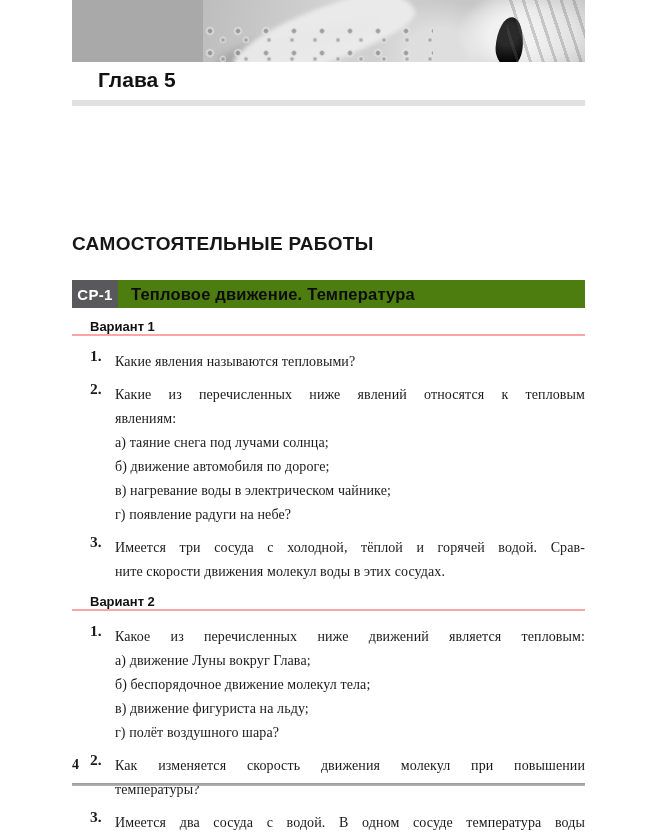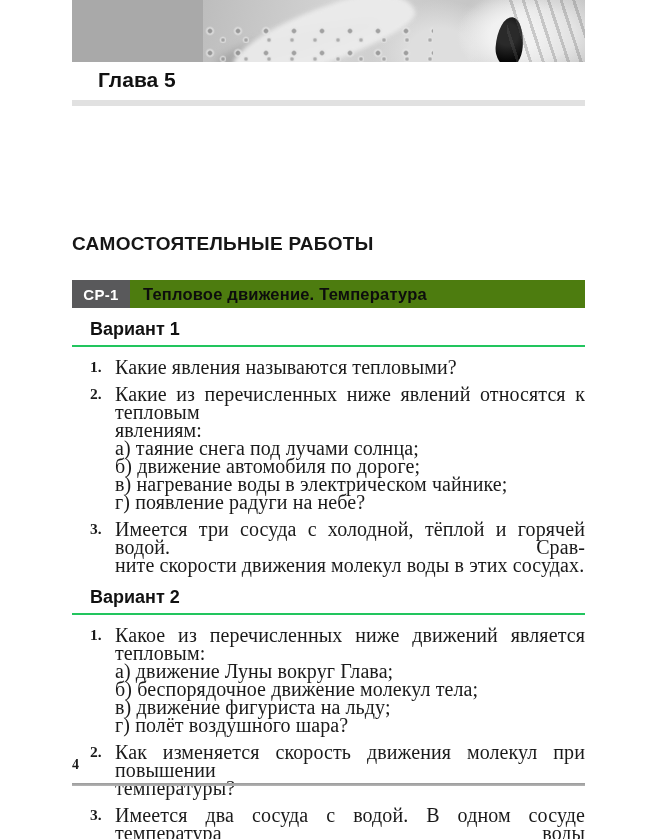--- a/index.html
+++ b/index.html
@@ -42,35 +42,35 @@
   .chapter-row{display:flex;align-items:baseline;margin-top:6px;height:27px;
     font-family:"Liberation Sans", sans-serif;font-weight:bold;font-size:21px;color:#111;}
   .chapter-label{margin-left:26px;}
   .chapter-title{margin-left:60px;letter-spacing:.4px;}
   .rule1{margin-top:5px;height:6px;background:#e1e1e1;}
 
   .section-title{margin-top:127px;font-family:"Liberation Sans", sans-serif;
     font-weight:bold;font-size:19px;letter-spacing:.3px;color:#161616;}
 
   .ws-bar{margin-top:25px;display:flex;height:28px;font-family:"Liberation Sans", sans-serif;font-weight:bold;}
-  .ws-badge{width:58px;background:#59595b;color:#ffffff;font-size:15px;
+  .ws-badge{width:46px;background:#59595b;color:#ffffff;font-size:15px;
     display:flex;align-items:center;justify-content:center;letter-spacing:.3px;}
   .ws-title{flex:1;background:#4d7c0f;color:#0d0d0d;font-size:16.5px;
     display:flex;align-items:center;padding-left:13px;letter-spacing:.2px;}
 
-  .variant{margin-top:11px;padding-left:18px;padding-bottom:5px;border-bottom:2px solid #22c55e;
-    font-family:"Liberation Sans", sans-serif;font-weight:bold;font-size:18px;color:#111;}
+  .variant{margin-top:11px;padding-left:18px;border-bottom:2px solid #fca5a5;
+    font-family:"Liberation Sans", sans-serif;font-weight:bold;font-size:13px;color:#111;}
   .variant.v2{margin-top:13px;}
 
   
   .question{display:flex;margin-top:9px;}
   .question.first{margin-top:11px;}
   .qnum{width:25px;margin-left:18px;flex:none;font-weight:bold;font-size:15.5px;line-height:18px;}
   .qbody{flex:1;min-width:0;}
-  .line{font-size:20px;line-height:18px;letter-spacing:.1px;}
+  .line{font-size:14px;line-height:18px;letter-spacing:.1px;margin-top:6px;}
   .line.just{text-align:justify;text-align-last:justify;}
 
   
   .page-number{position:absolute;left:72px;top:757px;font-weight:bold;font-size:14px;}
   .footer-rule{position:absolute;left:72px;top:783px;width:513px;height:3px;
     background:linear-gradient(#9a9a9a,#b5b5b5);}
 </style>
 </head>
 <body>
 

